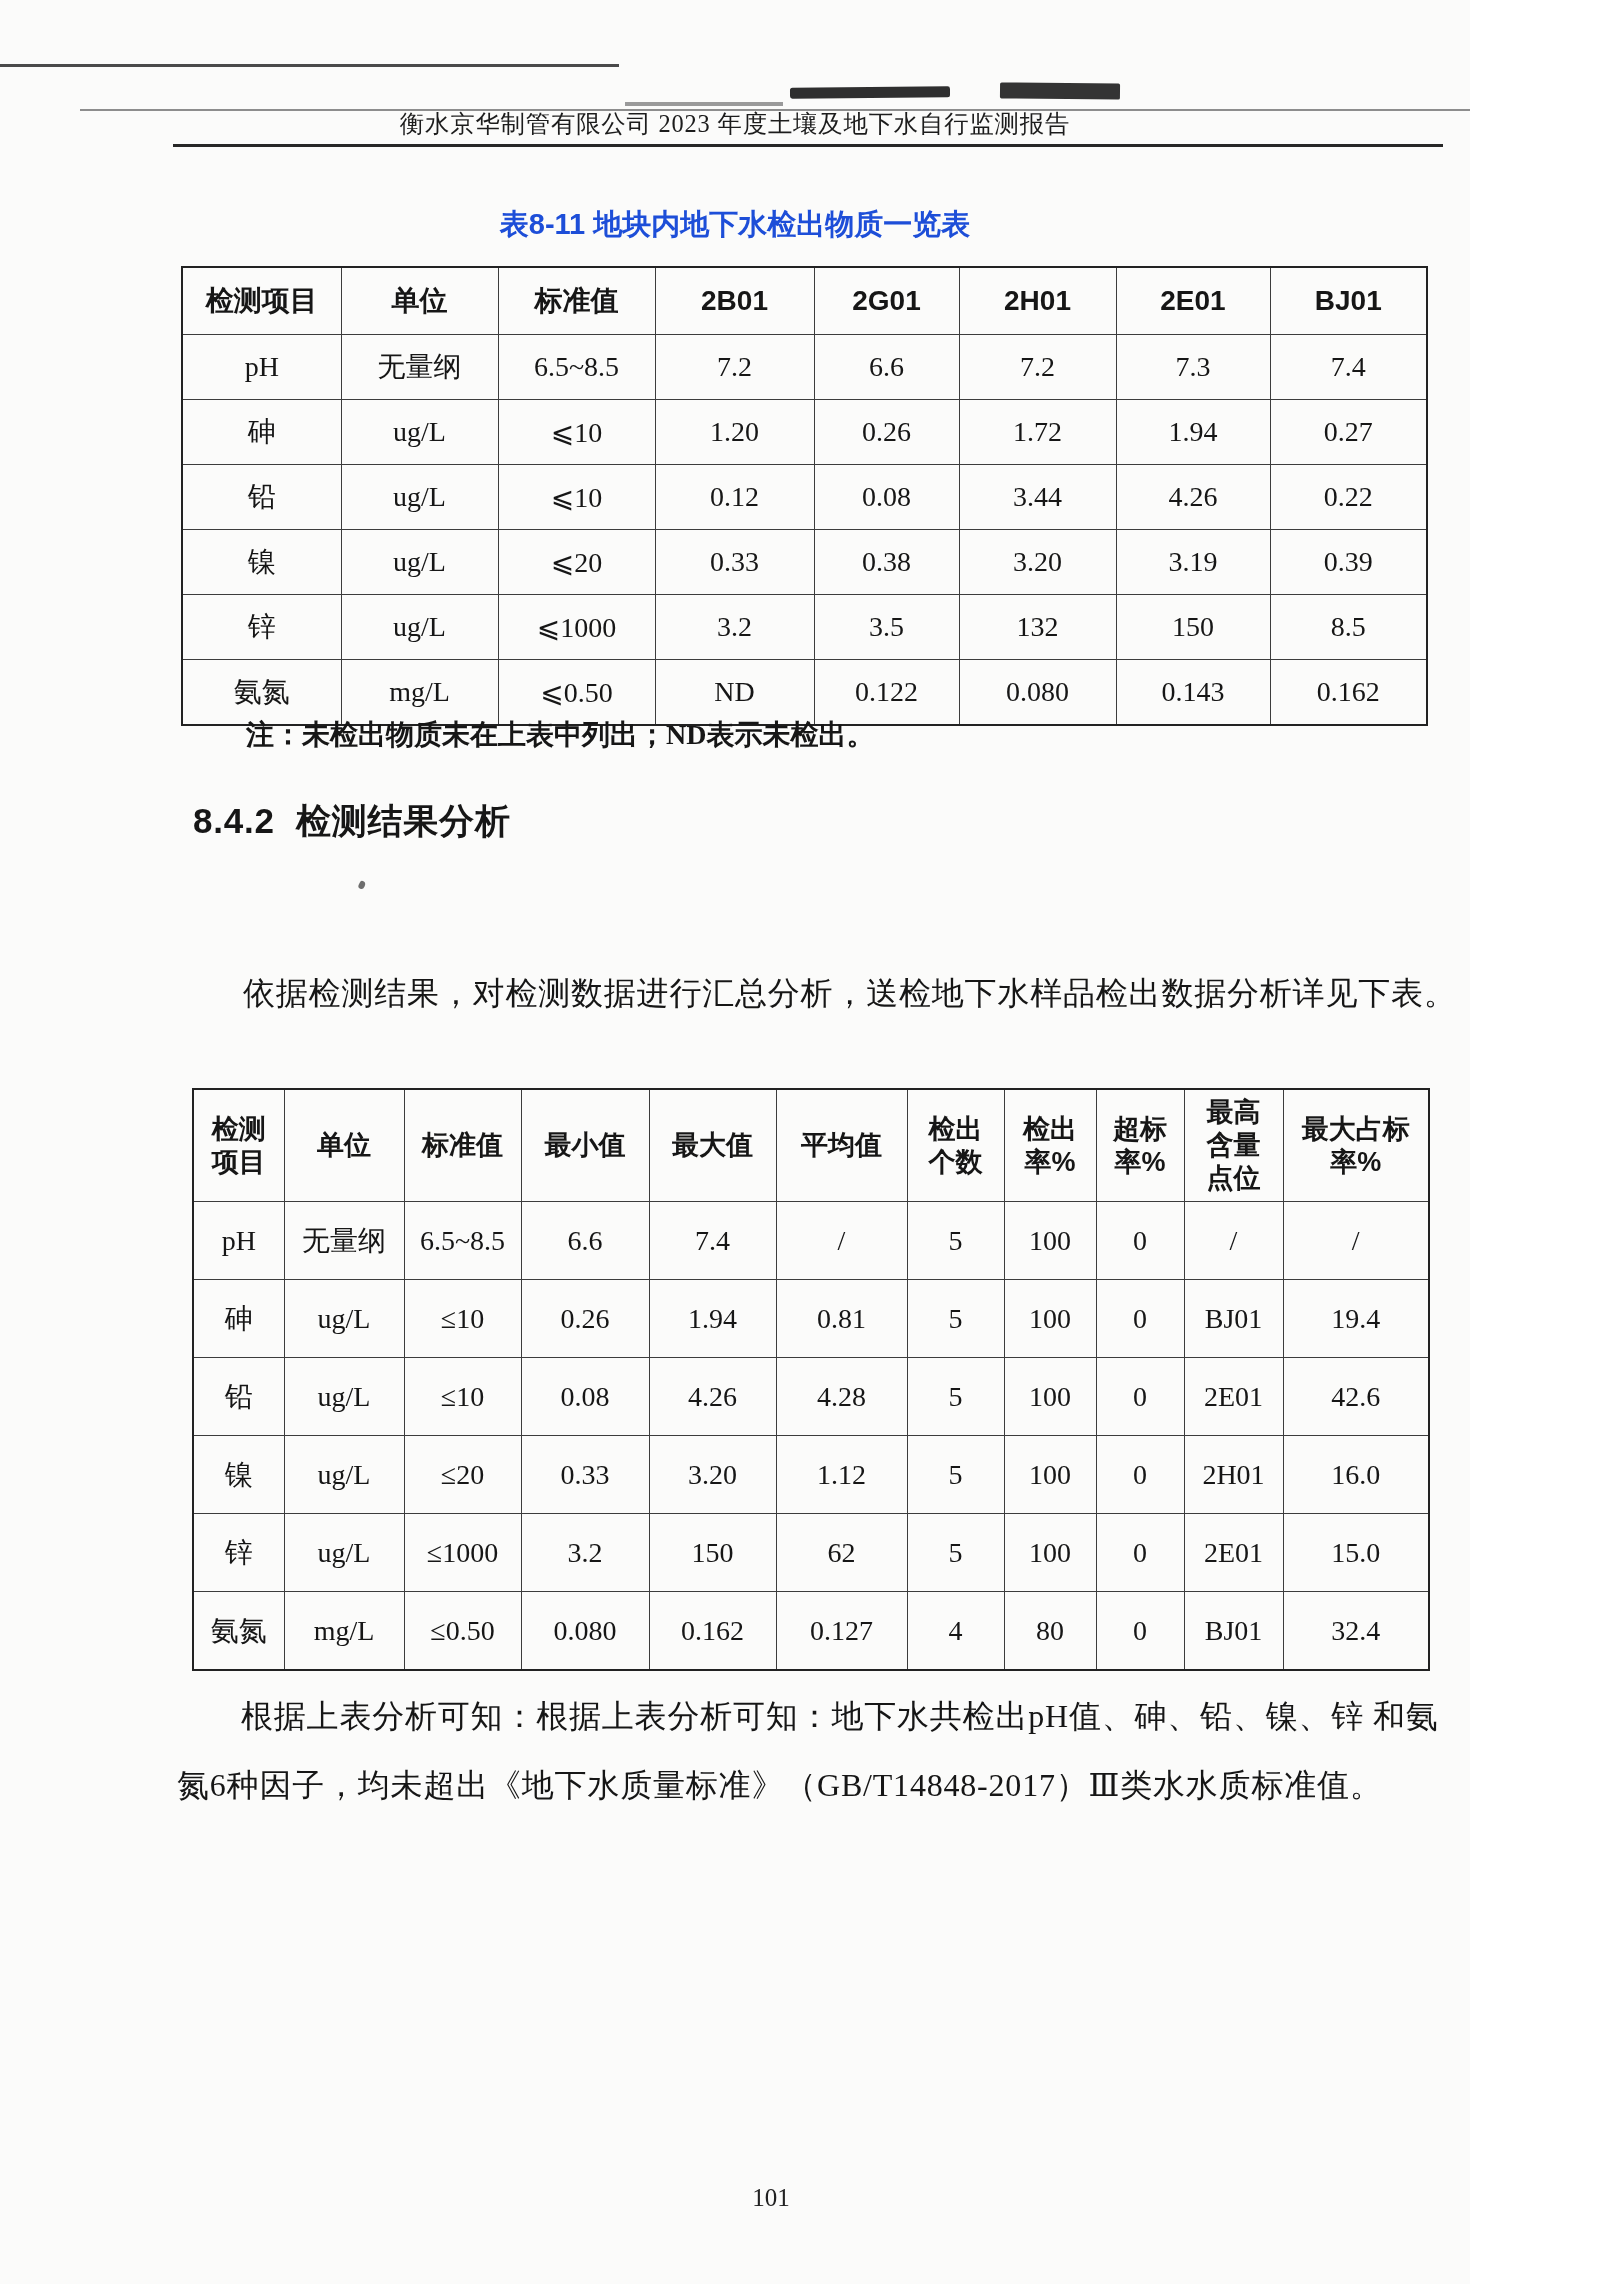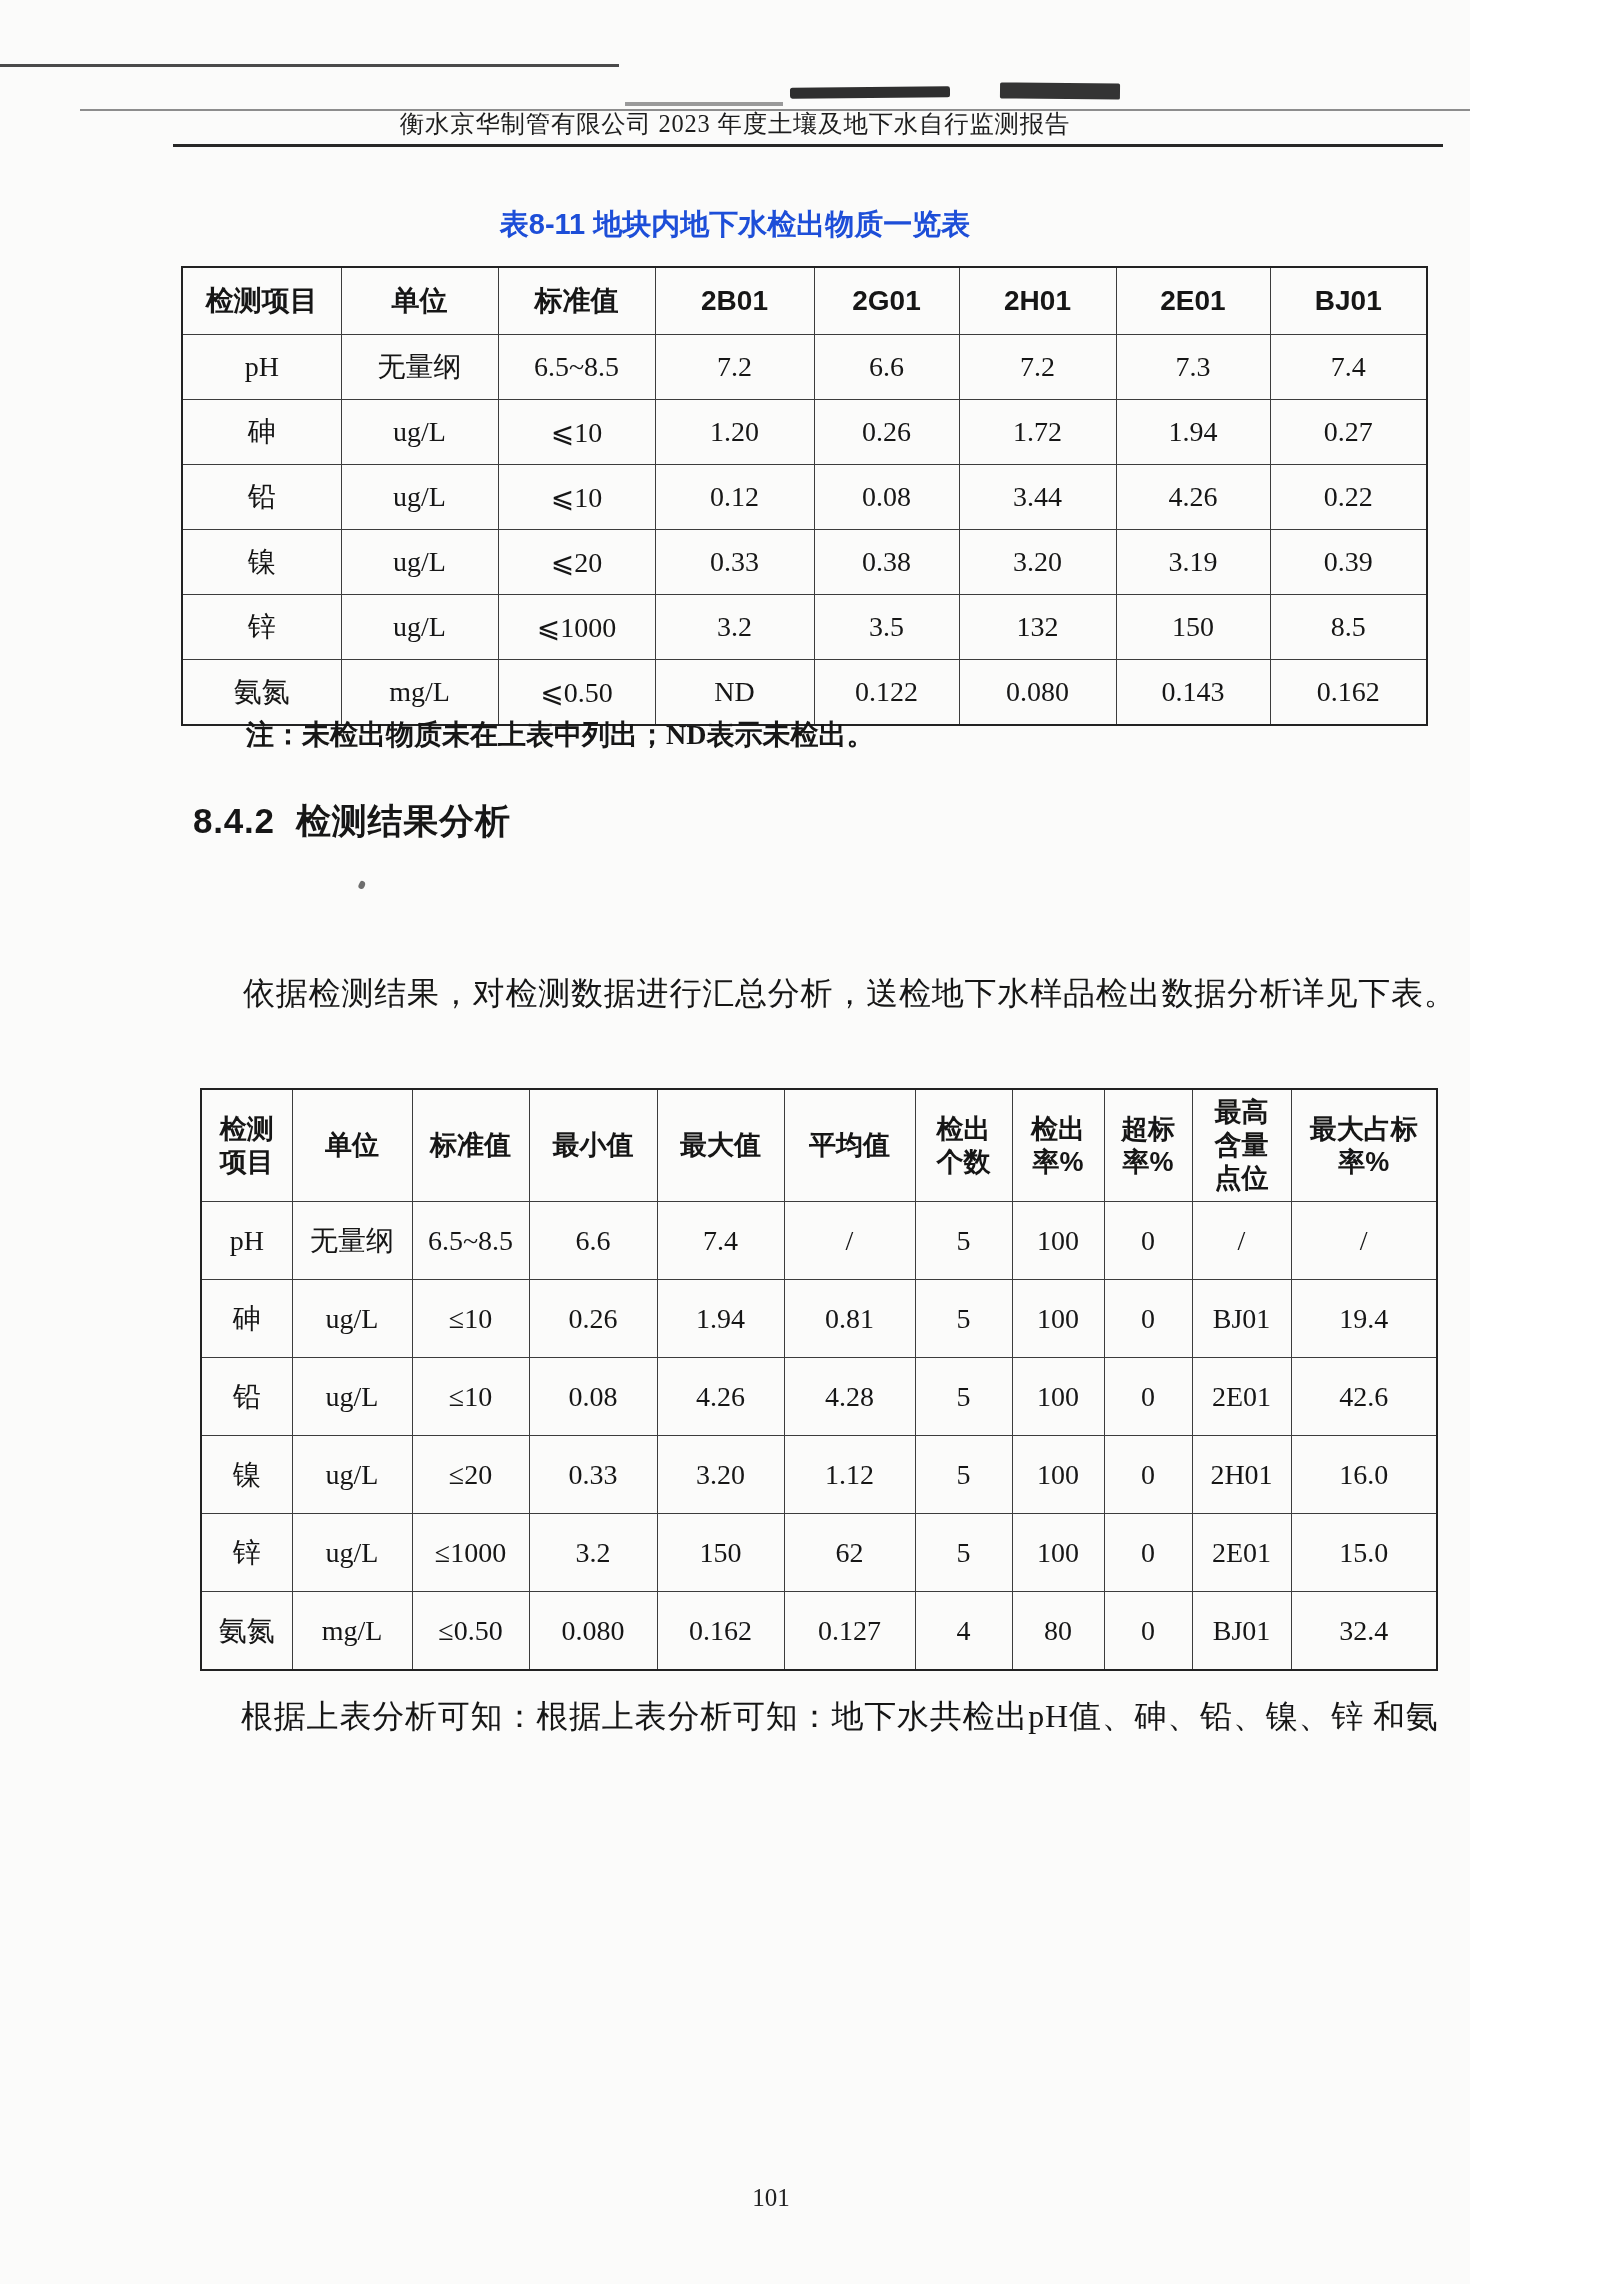--- a/index.html
+++ b/index.html
@@ -37,21 +37,21 @@
 
   table{position:absolute;border-collapse:collapse;table-layout:fixed;}
   table,th,td{border:1.7px solid var(--line);}
   table{border:2.5px solid #222;}
   th,td{text-align:center;vertical-align:middle;padding:0 3.4px;overflow:hidden;}
 
   .t1{left:181px;top:266px;width:1244px;}
   .t1 th{height:66px;font-family:var(--sans);font-weight:bold;font-size:28px;}
   .t1 td{height:64px;font-size:28px;}
 
-  .t2{left:200px;top:1088px;width:1236px;}
+  .t2{left:192px;top:1088px;width:1236px;}
   .t2 th{height:111px;font-family:var(--sans);font-weight:bold;font-size:27px;line-height:1.22;white-space:pre-line;}
   .t2 td{height:77px;font-size:28px;}
 
   .note{position:absolute;top:716px;left:246px;font-family:Liberation Serif, serif;font-weight:bold;font-size:28px;}
   .h2{position:absolute;top:798px;left:173px;font-family:var(--sans);font-weight:bold;font-size:35px;white-space:pre;letter-spacing:0.8px;margin-left:20px;}
   .h3{position:absolute;top:909px;left:173px;font-family:var(--sans);font-weight:bold;font-size:32px;white-space:pre;}
   .para1{position:absolute;top:972px;left:177px;width:1389px;font-size:32px;text-indent:66px;letter-spacing:0.8px;}
   .closing{position:absolute;top:1682px;left:177px;width:1364px;font-size:32px;line-height:69px;letter-spacing:0.8px;}
   .closing .l1{display:block;text-indent:64px;}
   .closing .l2{display:block;}
@@ -280,18 +280,19 @@
         <td>80</td>
         <td>0</td>
         <td>BJ01</td>
         <td>32.4</td>
       </tr>
     </tbody>
   </table>
 
   <div class="closing">
     <span class="l1">根据上表分析可知：根据上表分析可知：地下水共检出pH值、砷、铅、镍、锌 和氨</span>
+    <span class="l2">氮6种因子，均未超出《地下水质量标准》（GB/T14848-2017）Ⅲ类水水质标准值。</span>
   </div>
 
   <div class="pageno">101</div>
 
 </div>
 
 
 </body></html>

